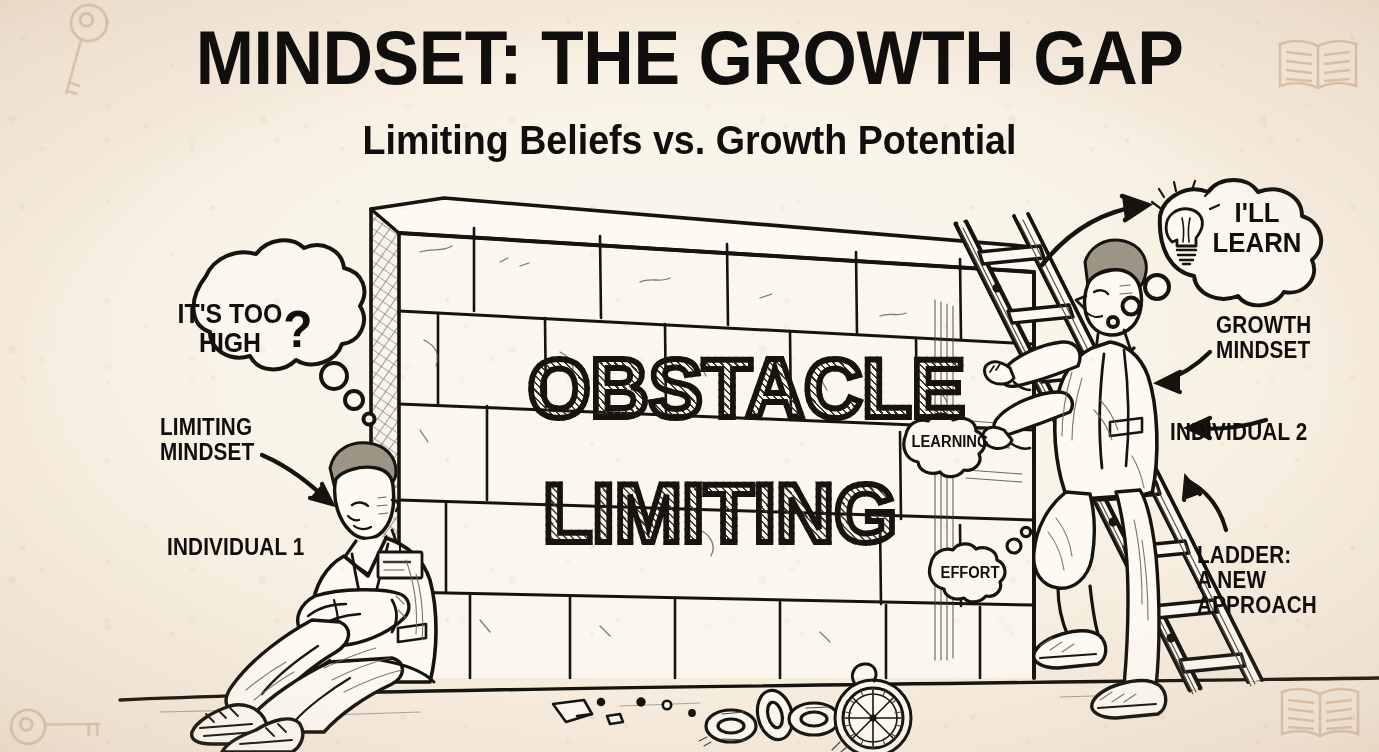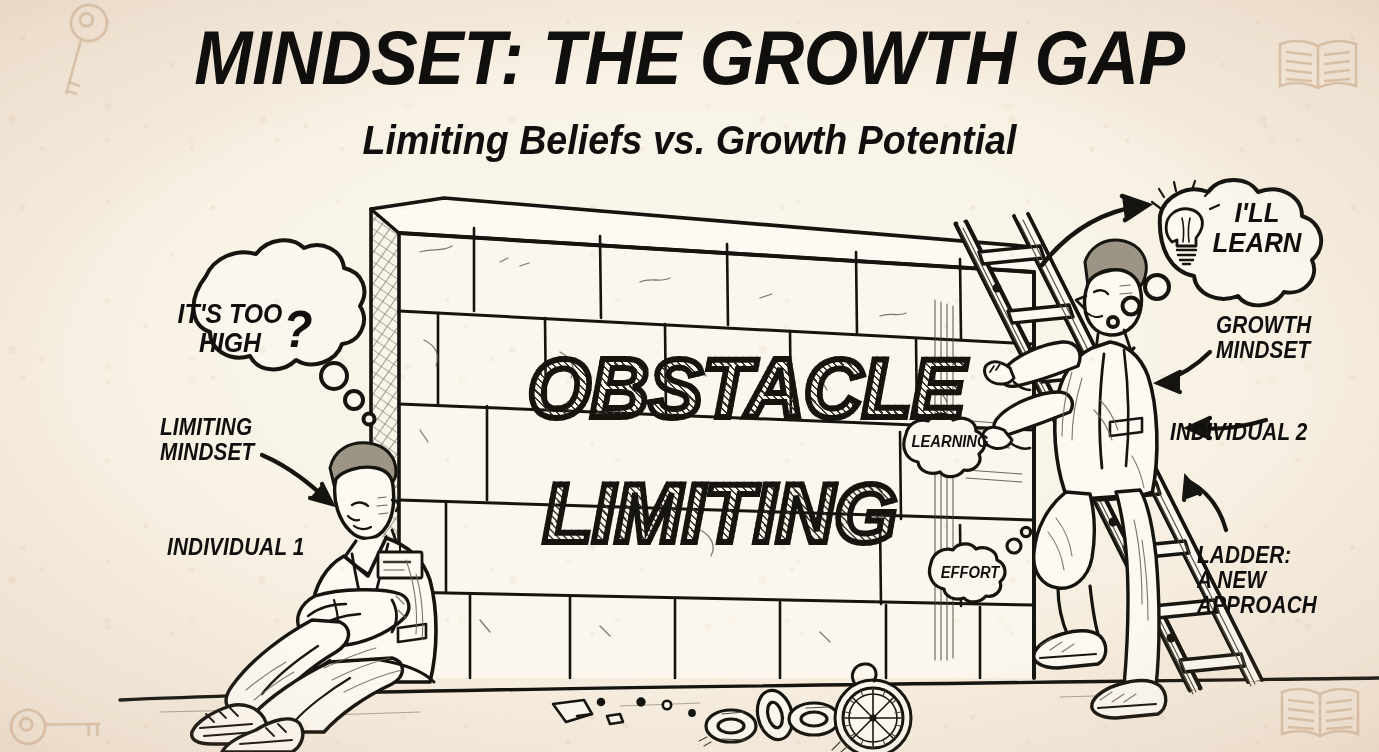--- a/index.html
+++ b/index.html
@@ -7,21 +7,20 @@
   body{
     width:1379px;height:752px;overflow:hidden;
     background:#f4e7db;
     font-family:"Liberation Sans", sans-serif;
   }
   #poster{
     position:relative;width:1379px;height:752px;overflow:hidden;
     background:
       radial-gradient(ellipse 62% 58% at 50% 46%, #faf6ec 0%, #f9f4e8 52%, rgba(249,242,231,0) 78%),
       radial-gradient(ellipse 120% 90% at 50% 50%, #f8f1e3 0%, #f5ebdd 58%, #f2e3d4 84%, #efddcc 100%);
-    font-style: italic;
   }
   
   #grain{
     position:absolute;inset:0;pointer-events:none;mix-blend-mode:multiply;opacity:.5;
     background-image:
       radial-gradient(circle at 12% 22%, rgba(213,186,160,.30) 0 2px, rgba(0,0,0,0) 3px),
       radial-gradient(circle at 28% 71%, rgba(213,186,160,.26) 0 2px, rgba(0,0,0,0) 3px),
       radial-gradient(circle at 47% 12%, rgba(213,186,160,.22) 0 2px, rgba(0,0,0,0) 3px),
       radial-gradient(circle at 63% 88%, rgba(213,186,160,.26) 0 2px, rgba(0,0,0,0) 3px),
       radial-gradient(circle at 82% 34%, rgba(213,186,160,.24) 0 2px, rgba(0,0,0,0) 3px),

